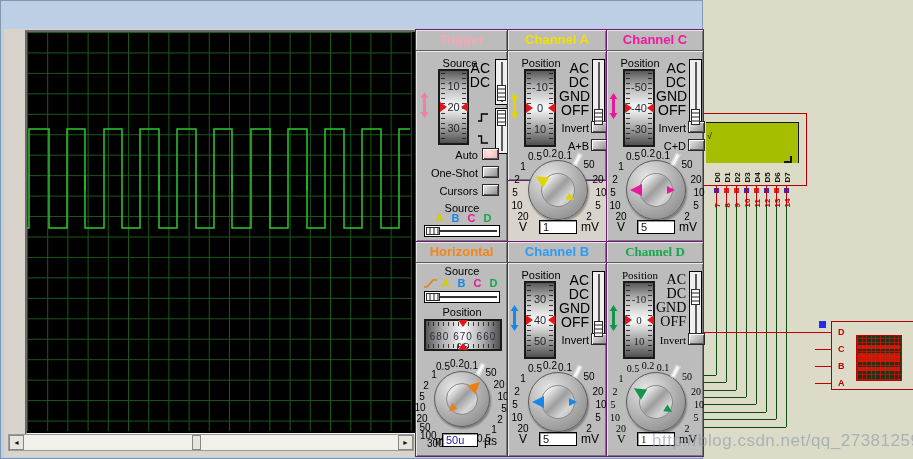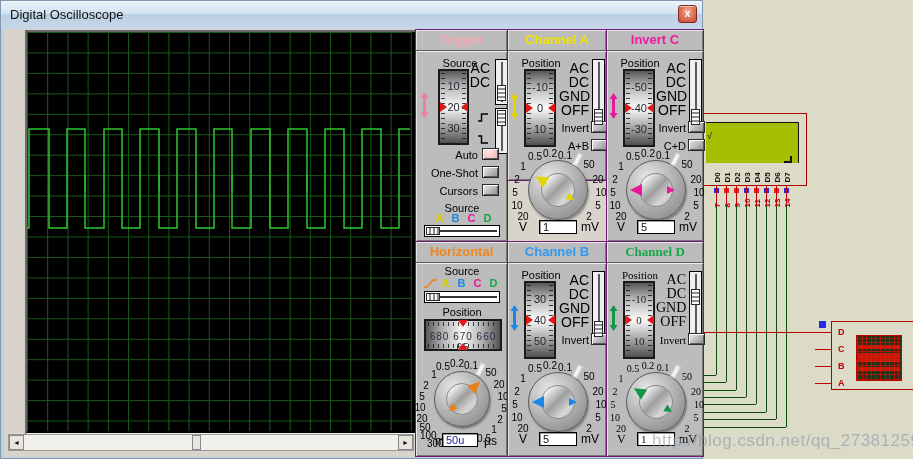--- a/index.html
+++ b/index.html
@@ -190,26 +190,20 @@
     <div class="matrix-pin" style="left:6px;top:56px;">A</div>
     <div id="matrix-display">
       <div class="lit-row" style="top:9px;height:4px;"></div>
       <div class="lit-row" style="top:17px;height:9px;"></div>
       <div class="lit-row" style="top:31px;height:4px;"></div>
     </div>
   </div>
 </div>
 
 <div id="win" class="abs">
-  <div id="titlebar" class="abs">
-    <div id="title" class="abs">Digital Oscilloscope</div>
-    <div id="closebtn" class="abs">
-      <span>x</span>
-    </div>
-  </div>
 
   <div id="client" class="abs">
 
     <div id="scope-frame" class="abs">
       <svg id="scope-svg" width="385" height="399" style="position:absolute;left:0;top:0">
         <defs>
           <pattern id="grid" width="20.2" height="20.45" patternUnits="userSpaceOnUse">
             <path d="M0.5,0 V20.45 M0,0.5 H20.2" stroke="#1A5A1A" stroke-width="1" fill="none"></path>
           </pattern>
         </defs>
@@ -323,21 +317,21 @@
           <div class="klabel" style="left: 47px; top: 3px;">0.1</div>
           <div class="klabel" style="left: 71px; top: 12px;">50</div>
           <div class="klabel" style="left: 80px; top: 27px;">20</div>
           <div class="klabel" style="left: 83px; top: 40px;">10</div>
           <div class="klabel" style="left: 80px; top: 53px;">5</div>
           <div class="klabel" style="left: 71px; top: 64px;">2</div>
         </div>
     </div>
 
     <div class="panel ch-c" style="left:602px;top:0;width:98px;height:213px;">
-      <div class="ptitle t-chc">Invert C</div>
+      <div class="ptitle t-chc">Channel C</div>
       <div class="psep"></div>
       <div class="plabel" style="left:8px;top:27px;width:50px;">Position</div>
       <div class="vdial" style="left:16px;top:39px;width:32px;height:78px;">
         <div class="dnum" style="top:10px;">-50</div>
         <div class="dnum" style="top:31px;">-40</div>
         <div class="dnum" style="top:52px;">-30</div>
       </div>
       <div class="tri-r" style="left:18px;top:73px;"></div>
       <div class="tri-l" style="left:40px;top:73px;"></div>
       <svg class="dblarr" style="left:2px;top:63px;color:#E8189A" viewBox="0 0 9 26">

